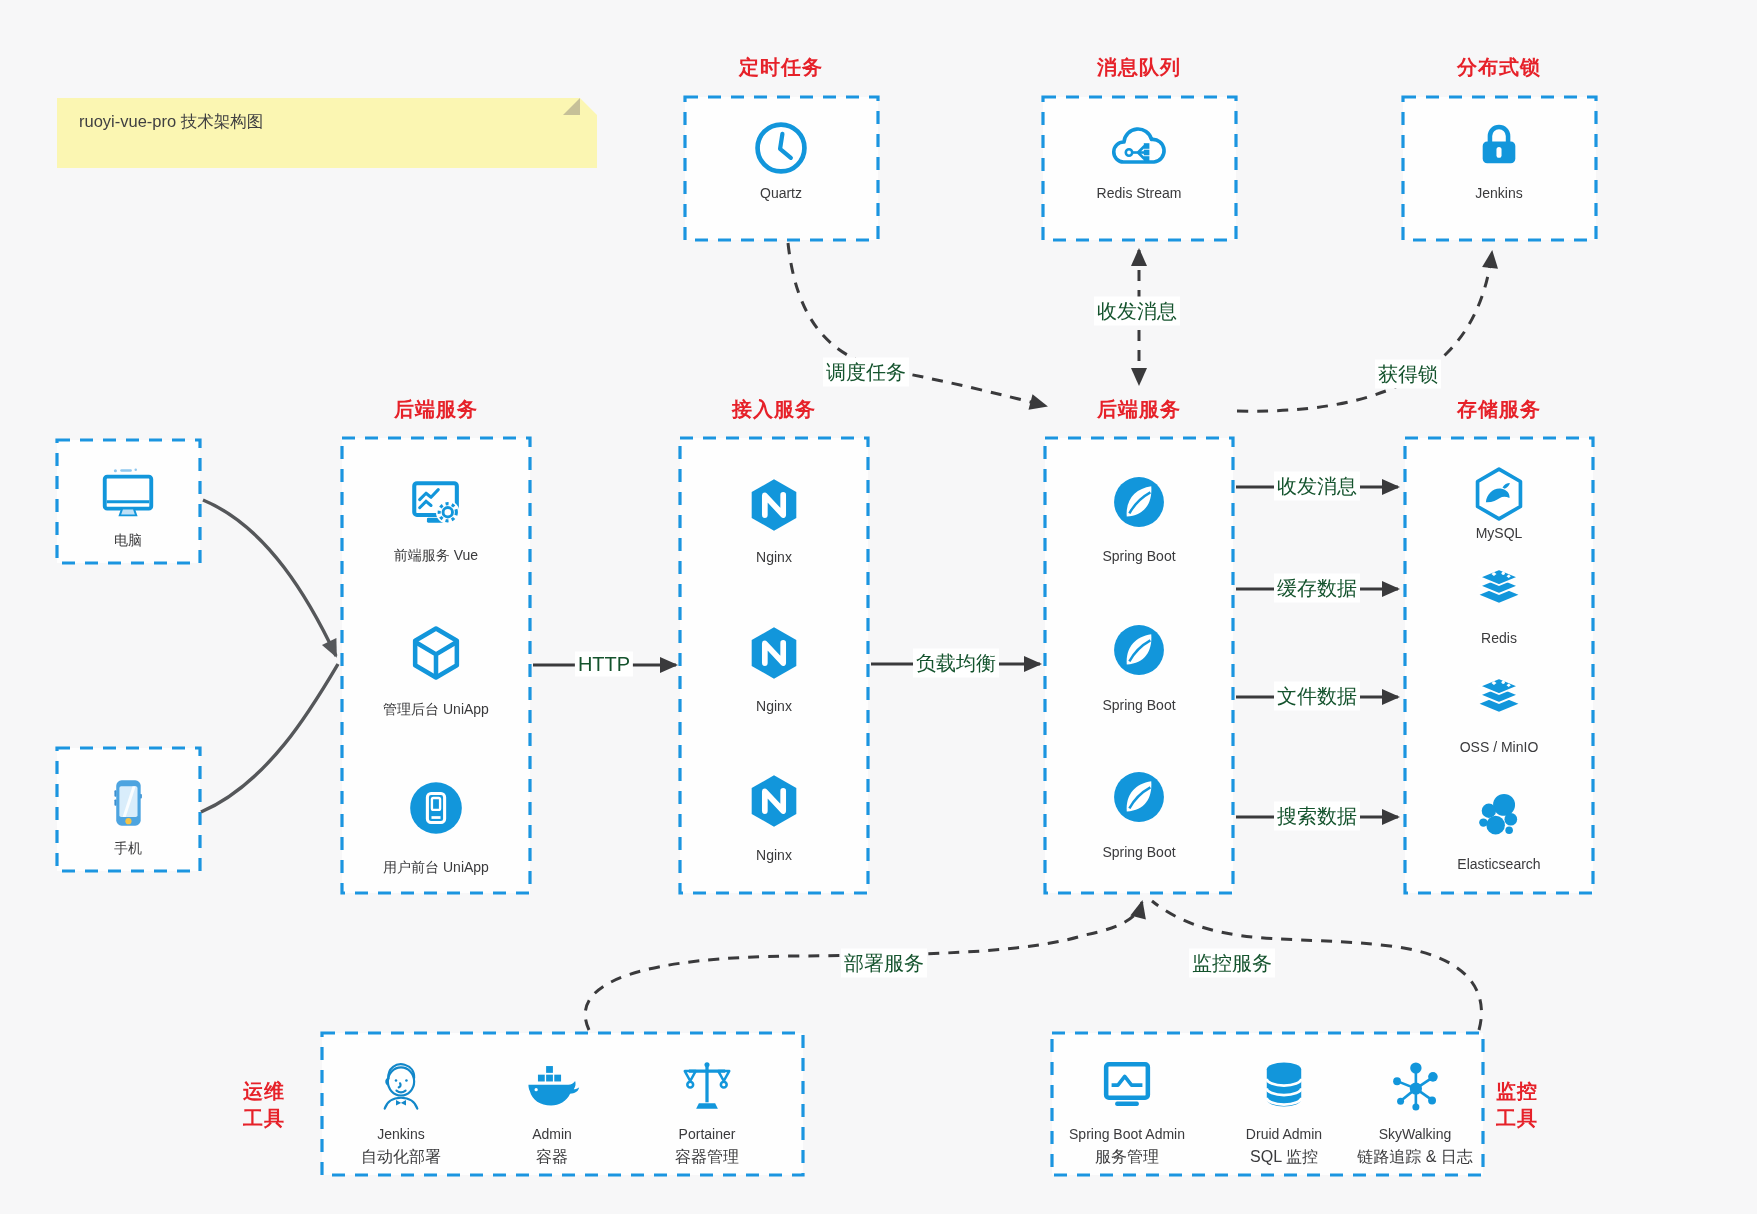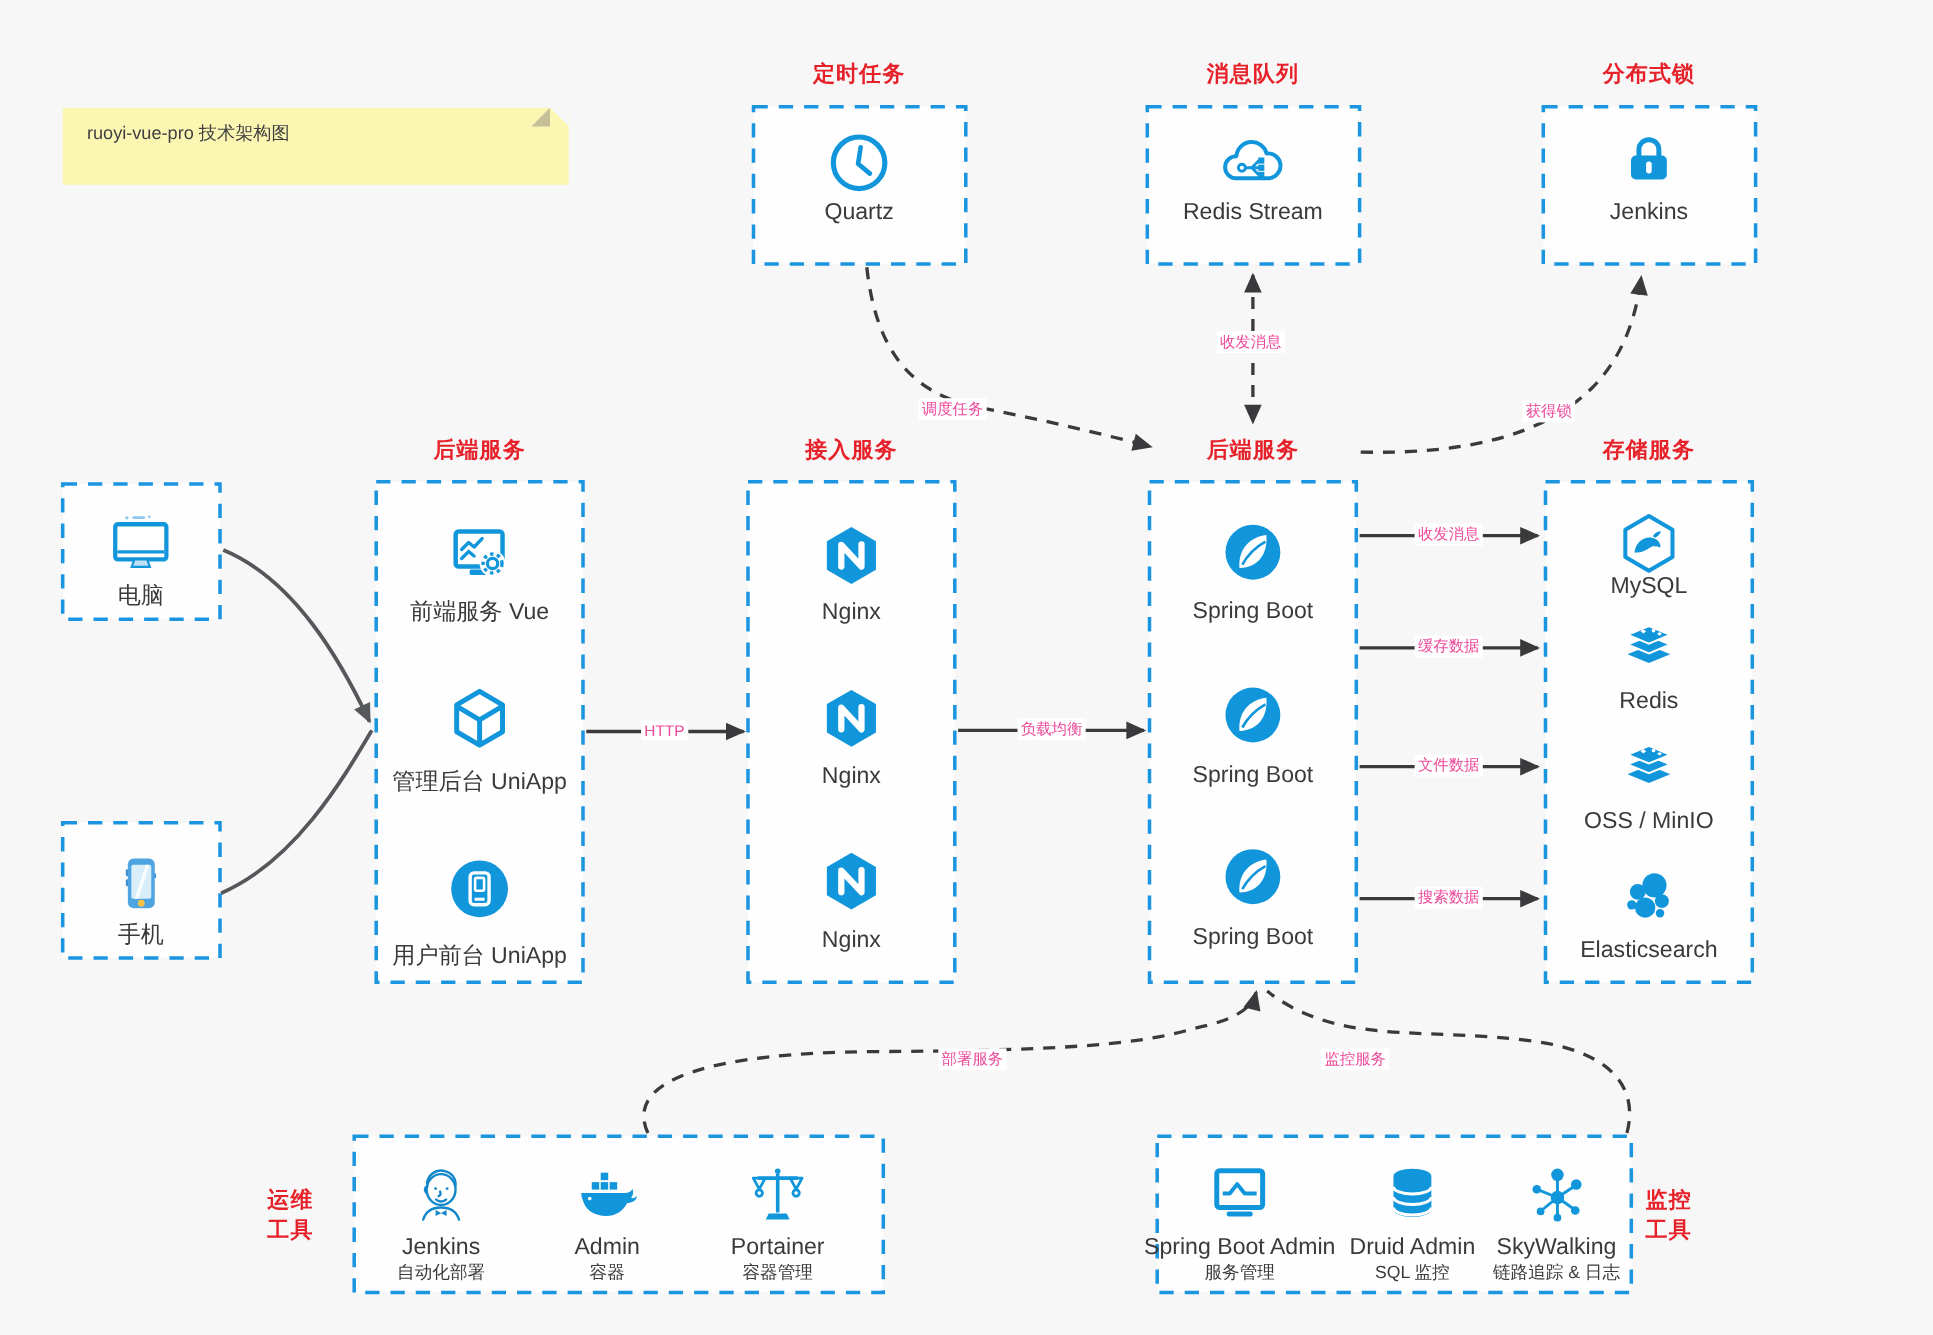--- a/index.html
+++ b/index.html
@@ -1,26 +1,26 @@
 <!DOCTYPE html>
 <html><head>
 <meta charset="utf-8">
 <style>
   html,body{margin:0;padding:0;background:#f7f7f8;}
   .canvas{position:relative;width:1757px;height:1214px;background:#f7f7f8;
           font-family:"Liberation Sans","DejaVu Sans",sans-serif;overflow:hidden;}
   .layer{position:absolute;left:0;top:0;}
   .ic{position:absolute;transform:translate(-50%,-50%);line-height:0;}
-  .lbl{position:absolute;transform:translate(-50%,-50%);font-size:21px;color:#3a3a3c;white-space:nowrap;}
+  .lbl{position:absolute;transform:translate(-50%,-50%);font-size:14px;color:#3a3a3c;white-space:nowrap;}
   .sub{font-size:16px;}
   .gtitle{position:absolute;transform:translate(-50%,-50%);font-size:20px;font-weight:700;
           color:#e62129;white-space:nowrap;letter-spacing:1px;}
-  .elbl{position:absolute;transform:translate(-50%,-50%);font-size:14px;color:#ec4899;
+  .elbl{position:absolute;transform:translate(-50%,-50%);font-size:20px;color:#14532d;
         background:#ffffff;padding:1px 3px;white-space:nowrap;}
-  .note{position:absolute;left:57px;top:98px;width:460px;height:70px;background:#fbf6b2;
+  .note{position:absolute;left:57px;top:98px;width:540px;height:70px;background:#fbf6b2;
         box-sizing:border-box;padding:11px 0 0 22px;}
   .note-line{font-size:16.5px;color:#3f3f41;line-height:1.5;white-space:nowrap;}
   .fold-cut{position:absolute;top:0;right:0;width:0;height:0;
         border-top:17px solid #f7f7f8;border-left:17px solid transparent;}
   .fold-shadow{position:absolute;top:0;right:17px;width:0;height:0;
         border-top:17px solid transparent;border-right:17px solid #c6c098;}
 </style>
 </head>
 <body>
 

